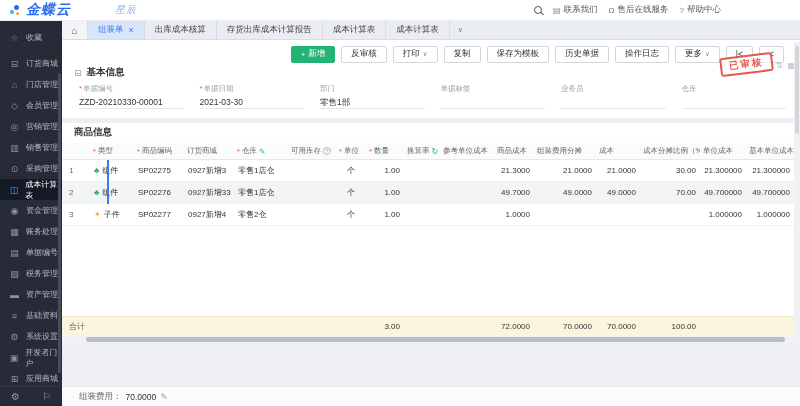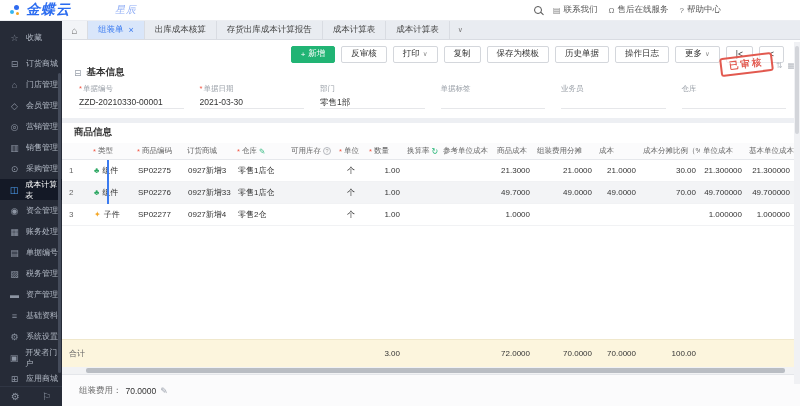--- a/index.html
+++ b/index.html
@@ -111,29 +111,29 @@
   .tbody > div.tr:nth-of-type(2) { background:#f3f4f6; }
   .ticon { margin-right:3px; font-size:8px; }
   [data-name="component-icon"] { color:#2fa864; }
   [data-name="child-icon"] { color:#f5a623; }
   [data-name="batch-fill-icon"] { color:#21b474; font-size:7.5px; }
   [data-name="refresh-icon"] { color:#21b474; font-size:8px; }
   .help-badge { width:8px; height:8px; border:1px solid #b5b8be; border-radius:50%; font-size:5.5px;
     line-height:7px; text-align:center; color:#999; flex:none;}
   .grp-indicator { position:absolute; left:45px; top:17px; width:2px; height:44px; background:#3b7bf0;}
   .spacer { flex:1; }
-  .totals { height:28px; background:#fcf5dd; display:flex; align-items:center; flex:none;
+  .totals { height:20px; background:#fcf5dd; display:flex; align-items:center; flex:none;
     font-size:8px; color:#333; border-top:1px solid #f0e8cc;}
   .totals .td { height:auto; }
   .hscroll { height:7px; background:#f1f2f4; flex:none; position:relative;}
   .hscroll .thumb { position:absolute; left:24px; right:15px; top:1px; height:5px;
     background:#b9bdc3; border-radius:2px;}
 
-  .bottombar { height:32px; background:#fbfbfc; border-top:1px solid #e4e6ea; flex:none;
-    display:flex; align-items:center; gap:4px; padding-left:17px; font-size:8.5px; color:#666;}
+  .bottombar { height:20px; background:#fbfbfc; border-top:1px solid #e4e6ea; flex:none;
+    display:flex; align-items:center; gap:4px; padding-left:17px; font-size:8.5px; color:#666;margin-top:43px;}
   .bottombar .fval { color:#333; }
   .bottombar .glyph { color:#9aa0ab; font-size:9px; }
 </style>
 </head>
 <body>
 
 <div class="topbar" data-name="top-bar">
   <div class="logo" data-name="app-logo">
     <span class="dots" data-name="logo-dots-icon">
         <i class="d1"></i>

